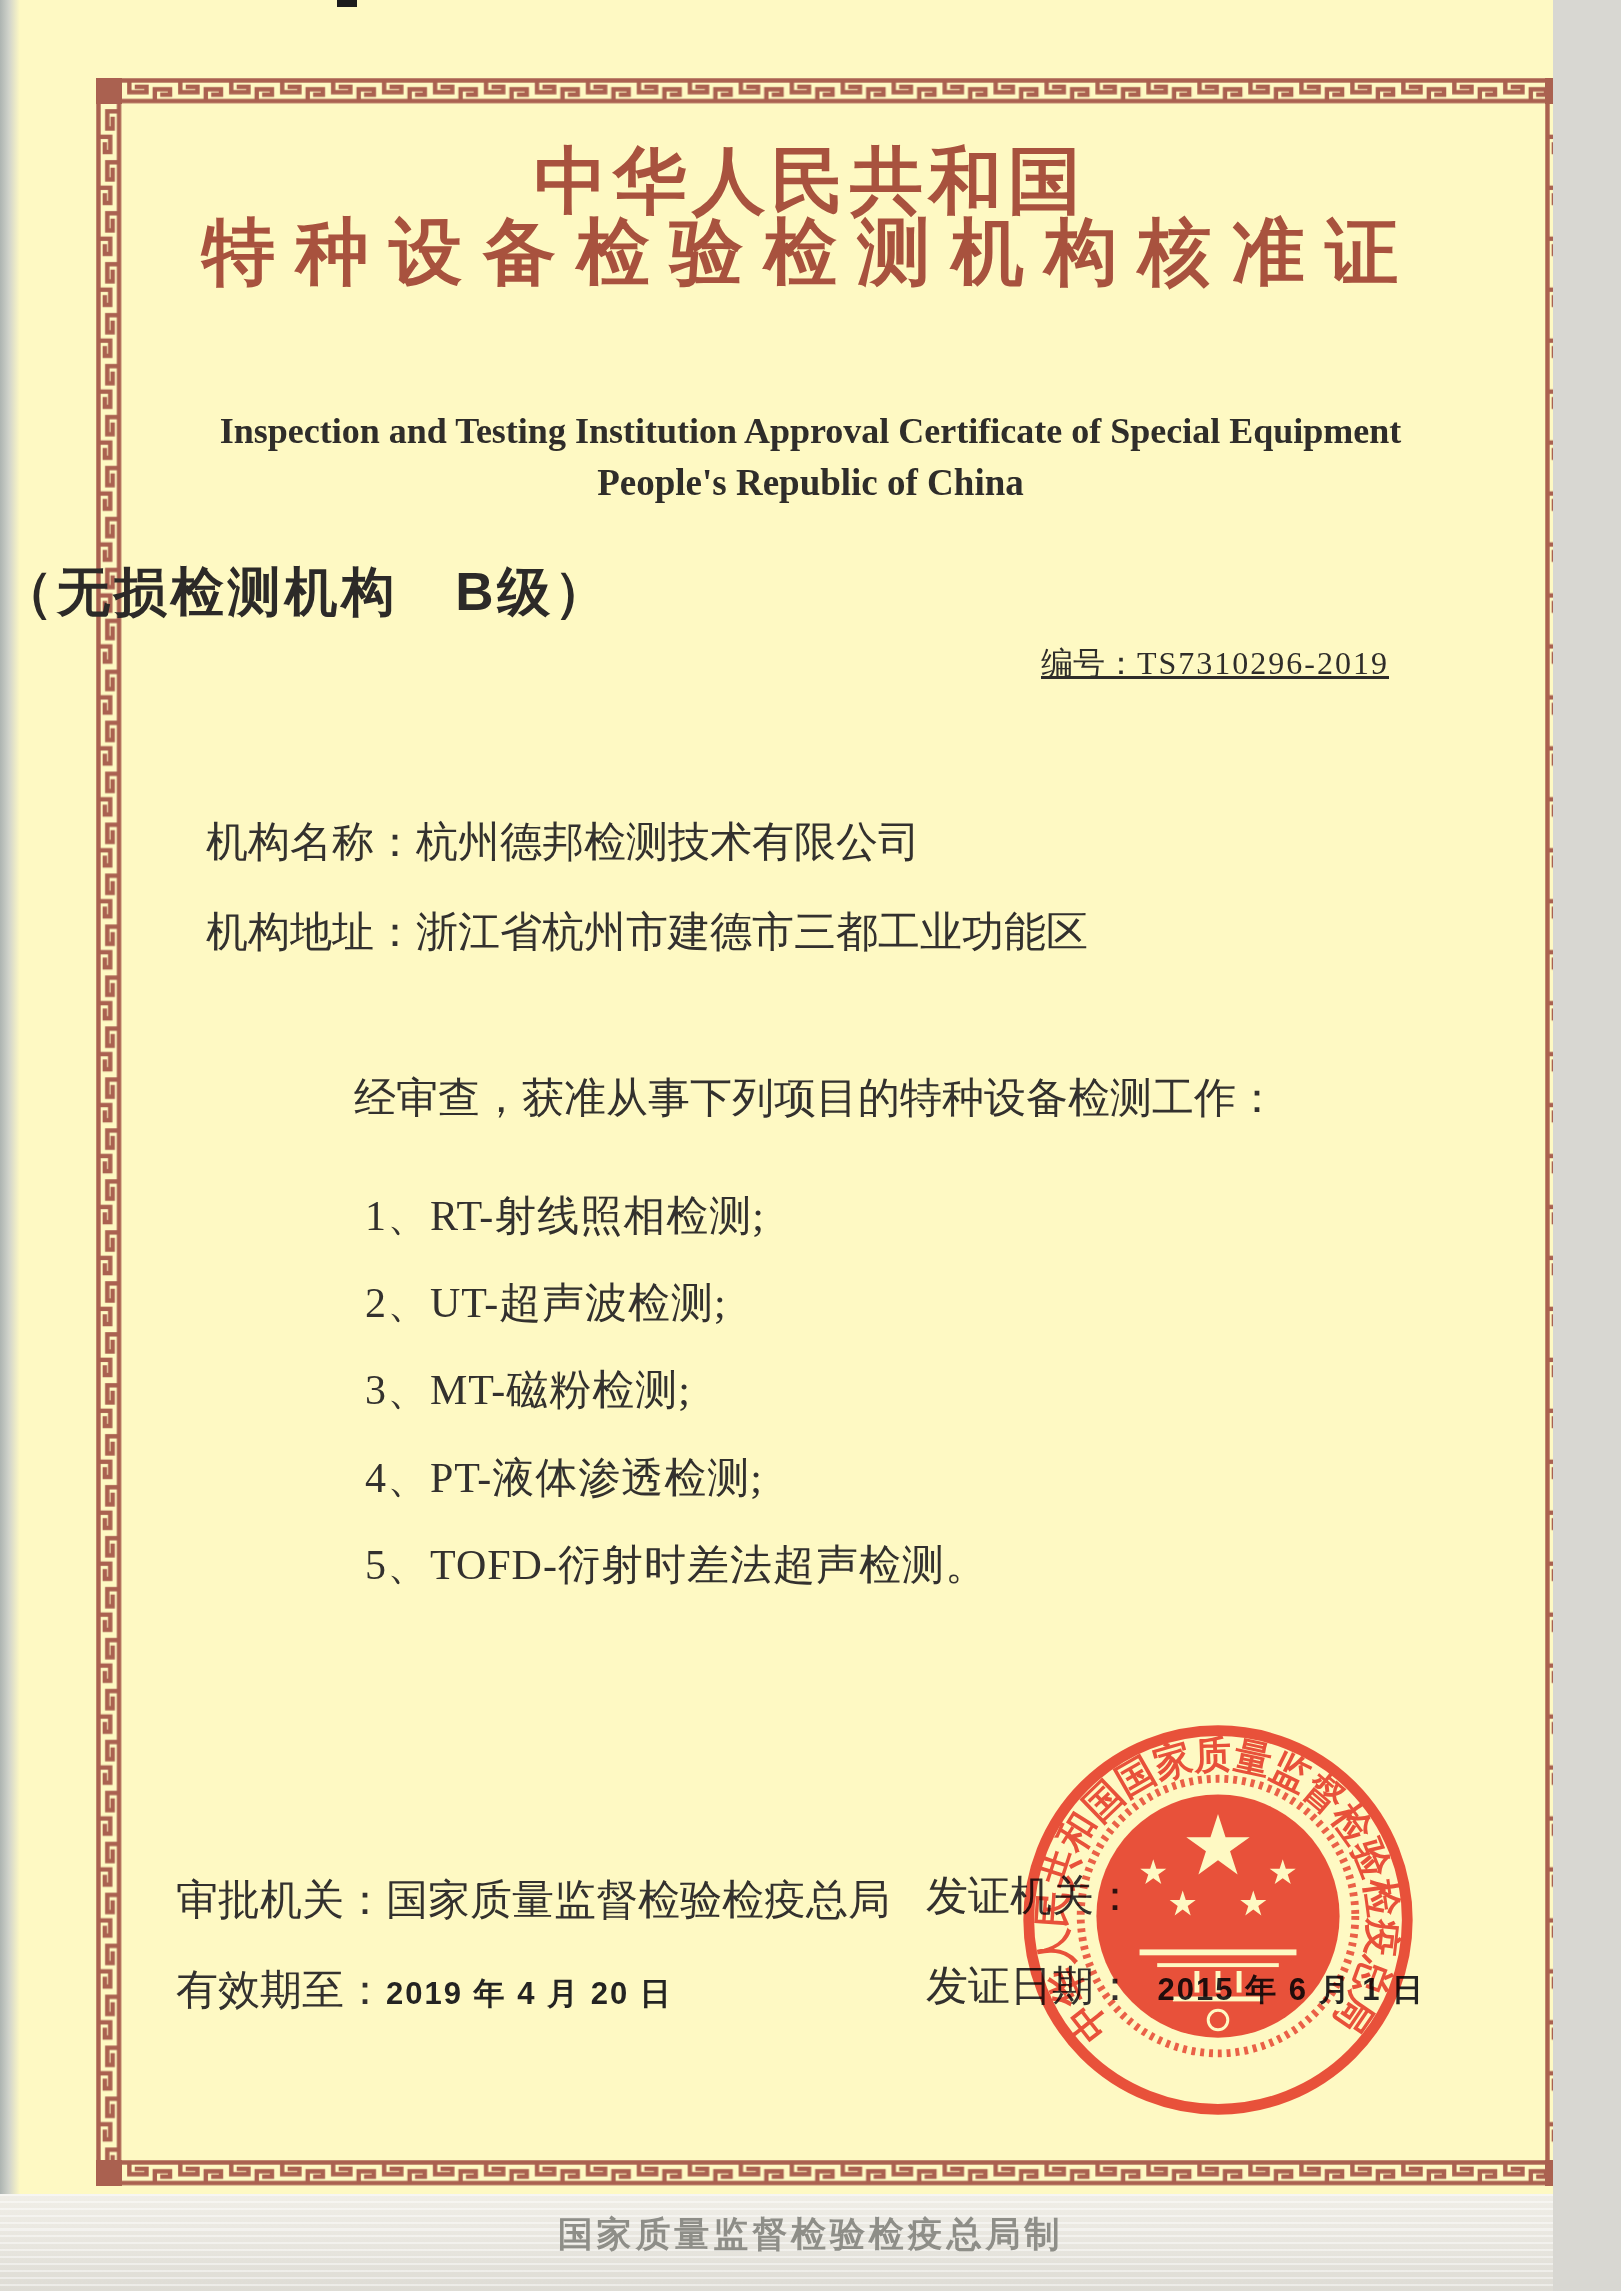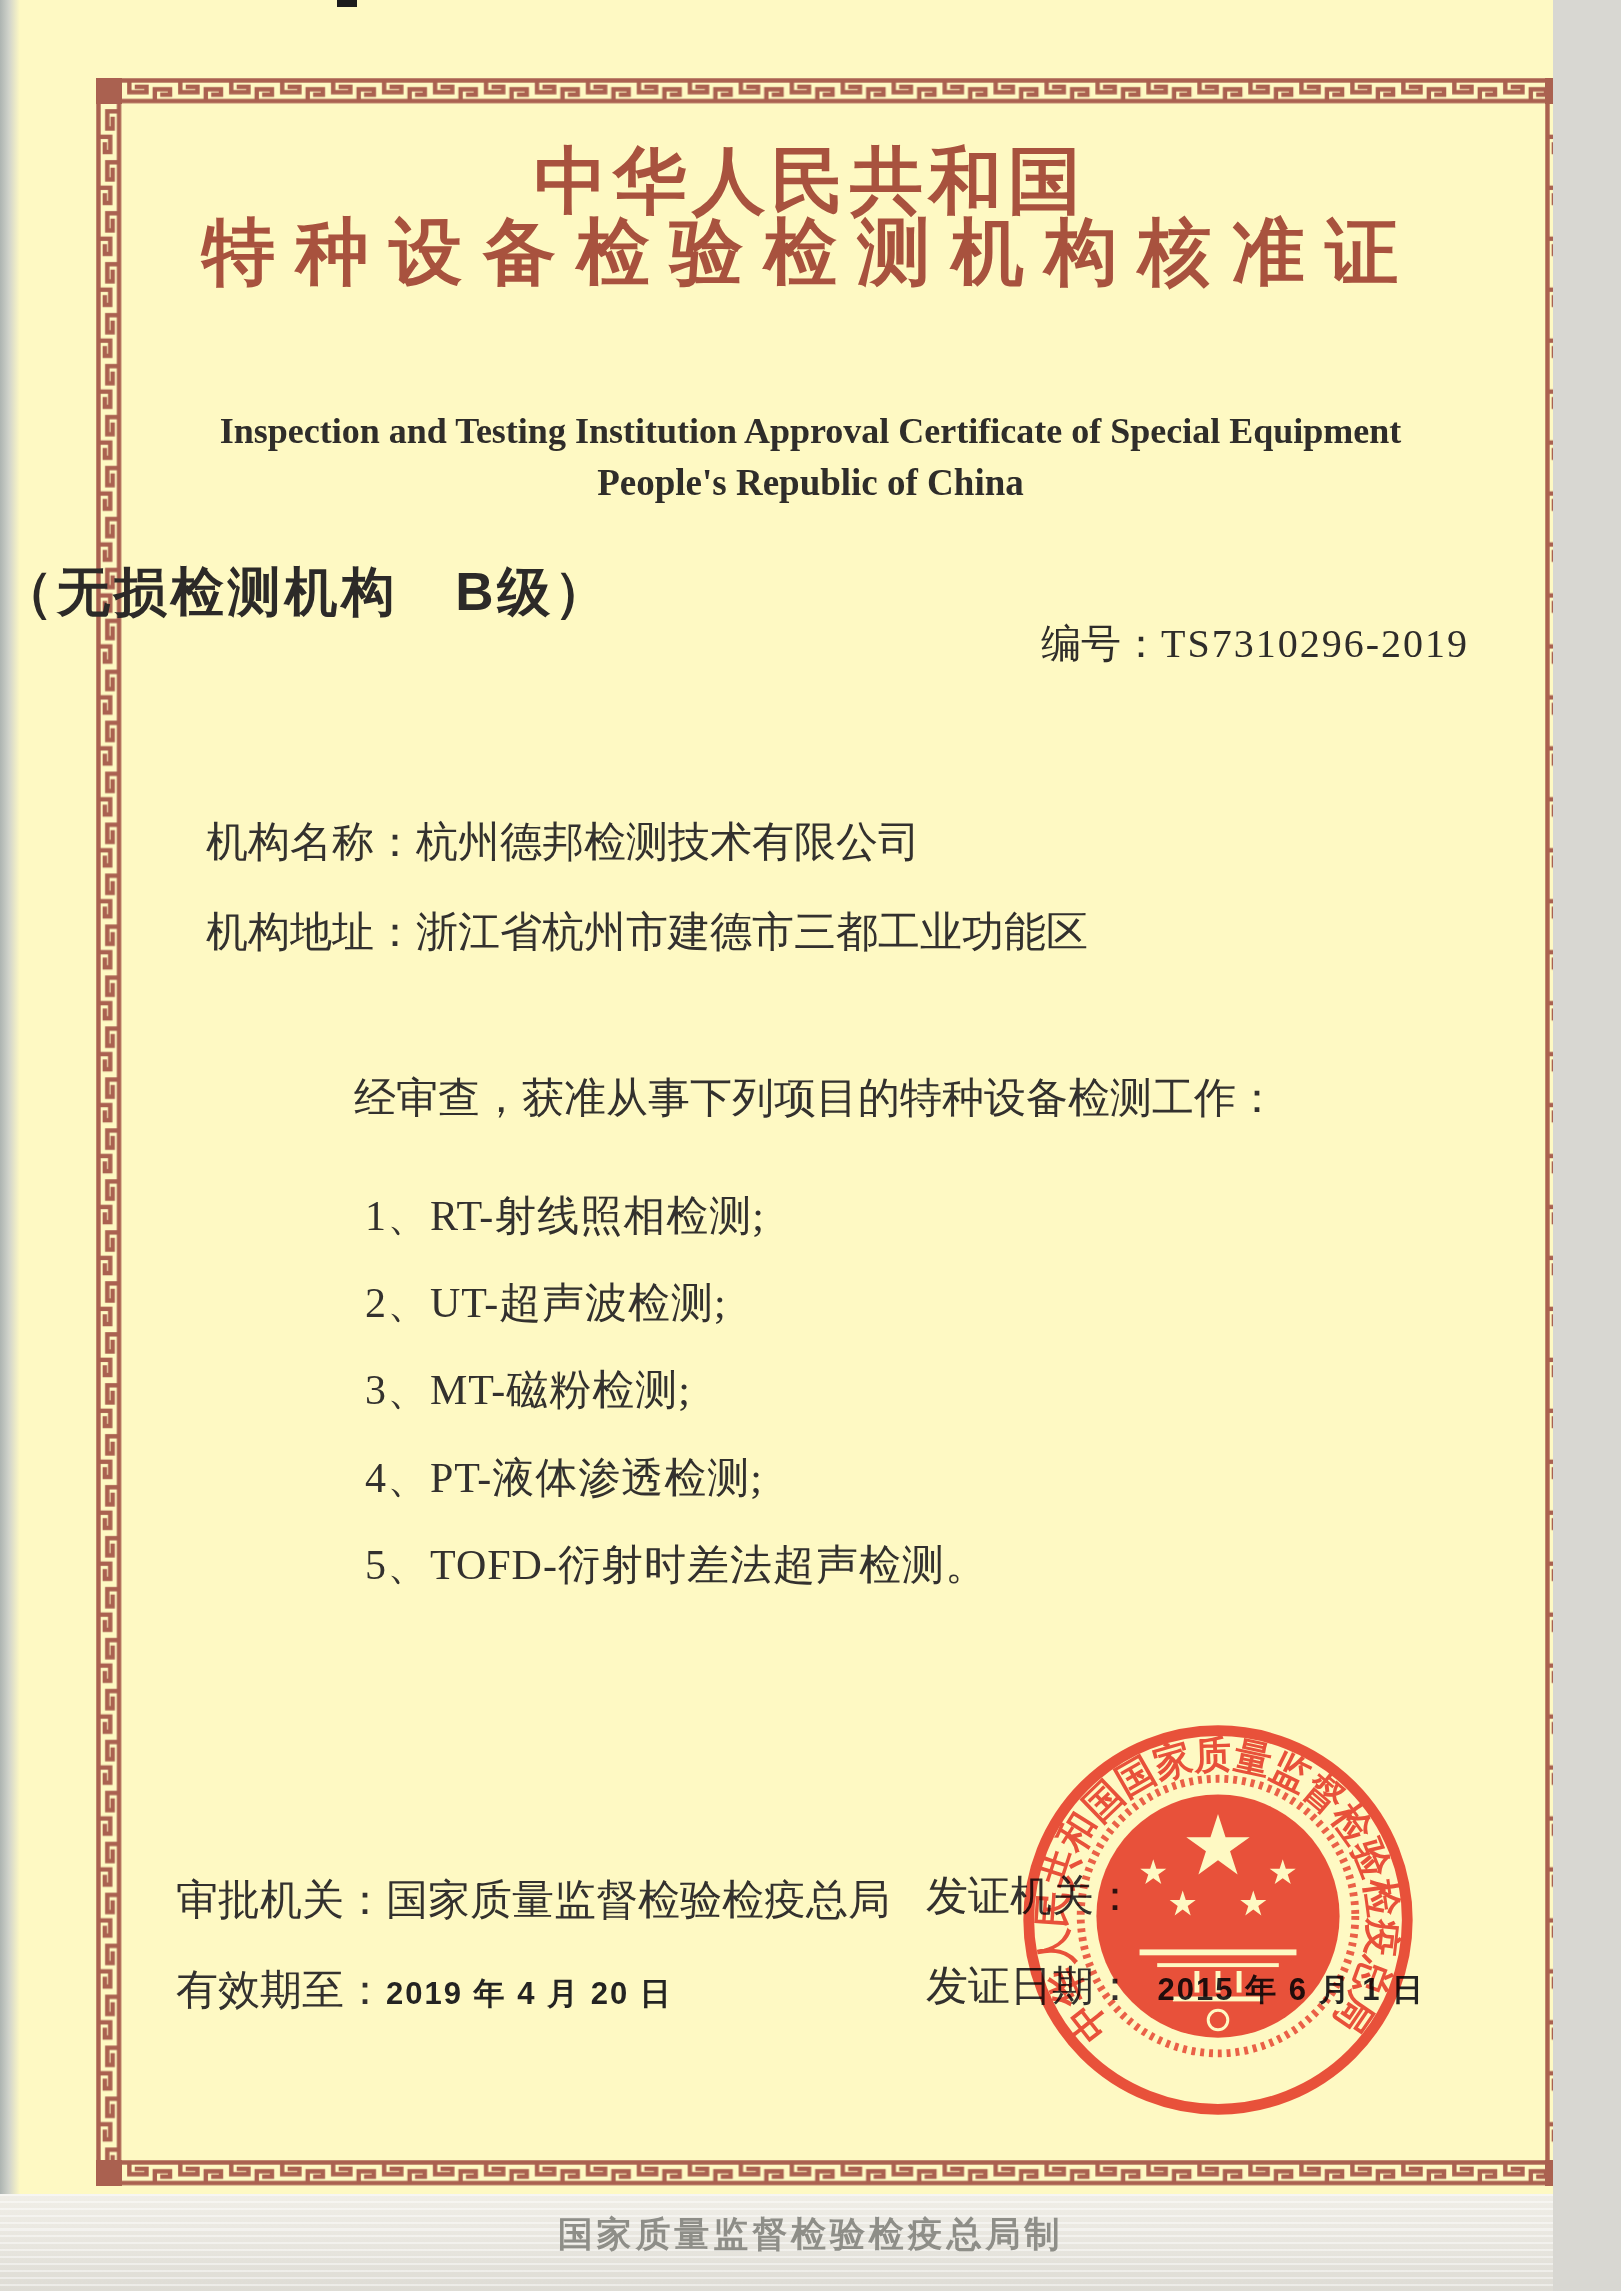--- a/index.html
+++ b/index.html
@@ -25,21 +25,21 @@
   
   .t-cn{position:absolute;left:0;width:1621px;text-align:center;font-weight:bold;color:#a8523e;white-space:nowrap;}
   .t-cn1{top:133px;font-size:73px;letter-spacing:5.9px;}
   .t-cn2{top:204px;font-size:73px;letter-spacing:20.6px;}
   .t-en{position:absolute;left:0;width:1621px;text-align:center;font-family:"Liberation Serif",serif;
         font-weight:bold;color:#2f2d2a;white-space:nowrap;}
   .t-en1{top:410px;font-size:36px;}
   .t-en2{top:461px;font-size:37px;}
   .subtitle{position:absolute;left:0;top:557px;width:1621px;font-size:53px;
         font-weight:600;letter-spacing:3.9px;color:#2c2a28;}
-  .certno{position:absolute;left:1041px;top:616px;font-size:40px;color:#2f2d2a;white-space:nowrap;}
+  .certno{position:absolute;left:1041px;top:642px;font-size:32px;color:#2f2d2a;white-space:nowrap;text-decoration:underline;}
   .certno .num{font-family:"Liberation Serif",serif;letter-spacing:2px;}
   
   .row{position:absolute;font-size:42px;color:#33312e;white-space:nowrap;}
   .org-name{left:206px;top:814px;}
   .org-addr{left:206px;top:904px;}
   .intro{left:338px;top:1070px;margin-left:16px;}
   .item{position:absolute;left:365px;font-size:42px;color:#33312e;
         font-family:"Liberation Serif",serif;white-space:nowrap;letter-spacing:1px;}
   .it0{top:1188px;} .it1{top:1275px;text-align:center;} .it2{top:1362px;} .it3{top:1450px;} .it4{top:1537px;}
   .appr{left:176px;top:1872px;}

